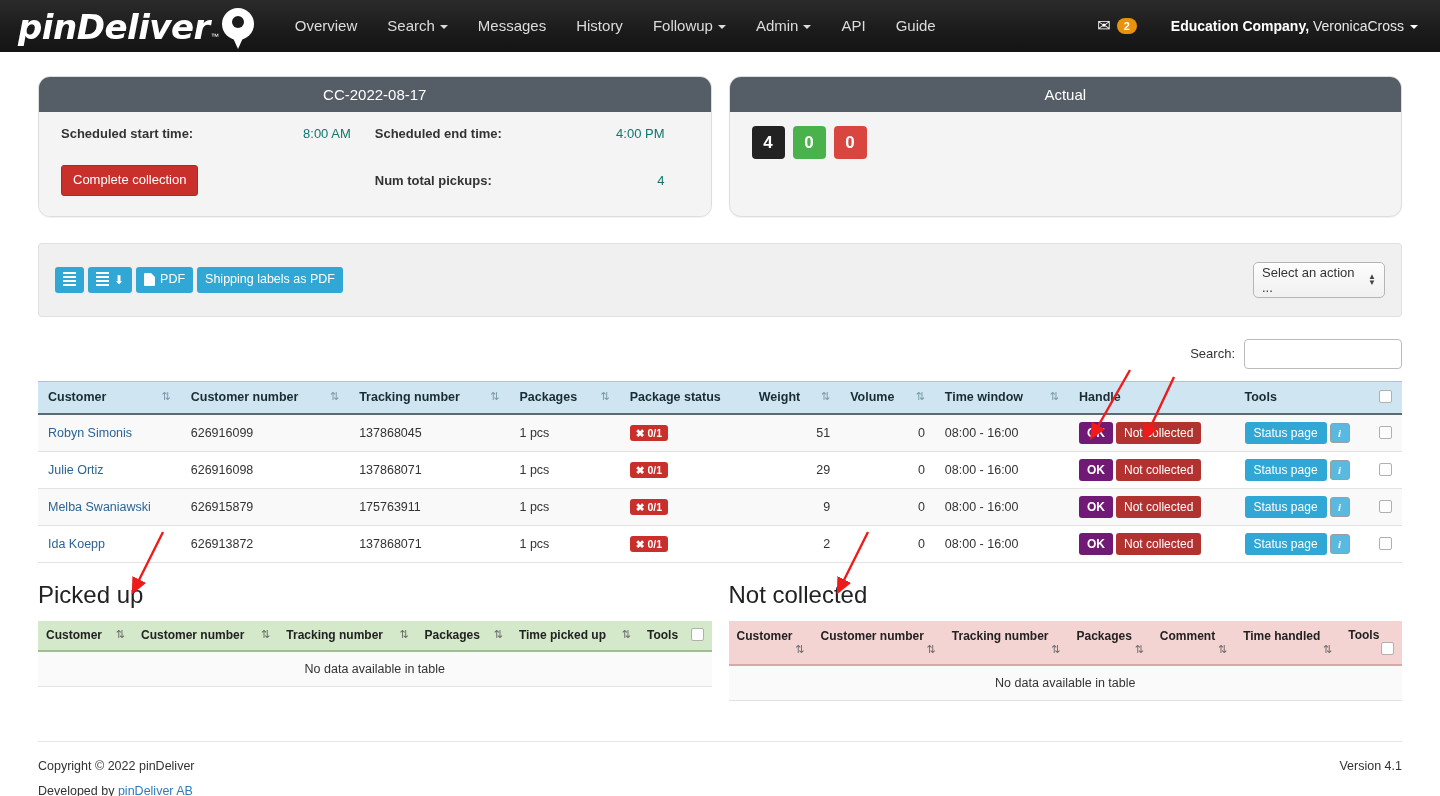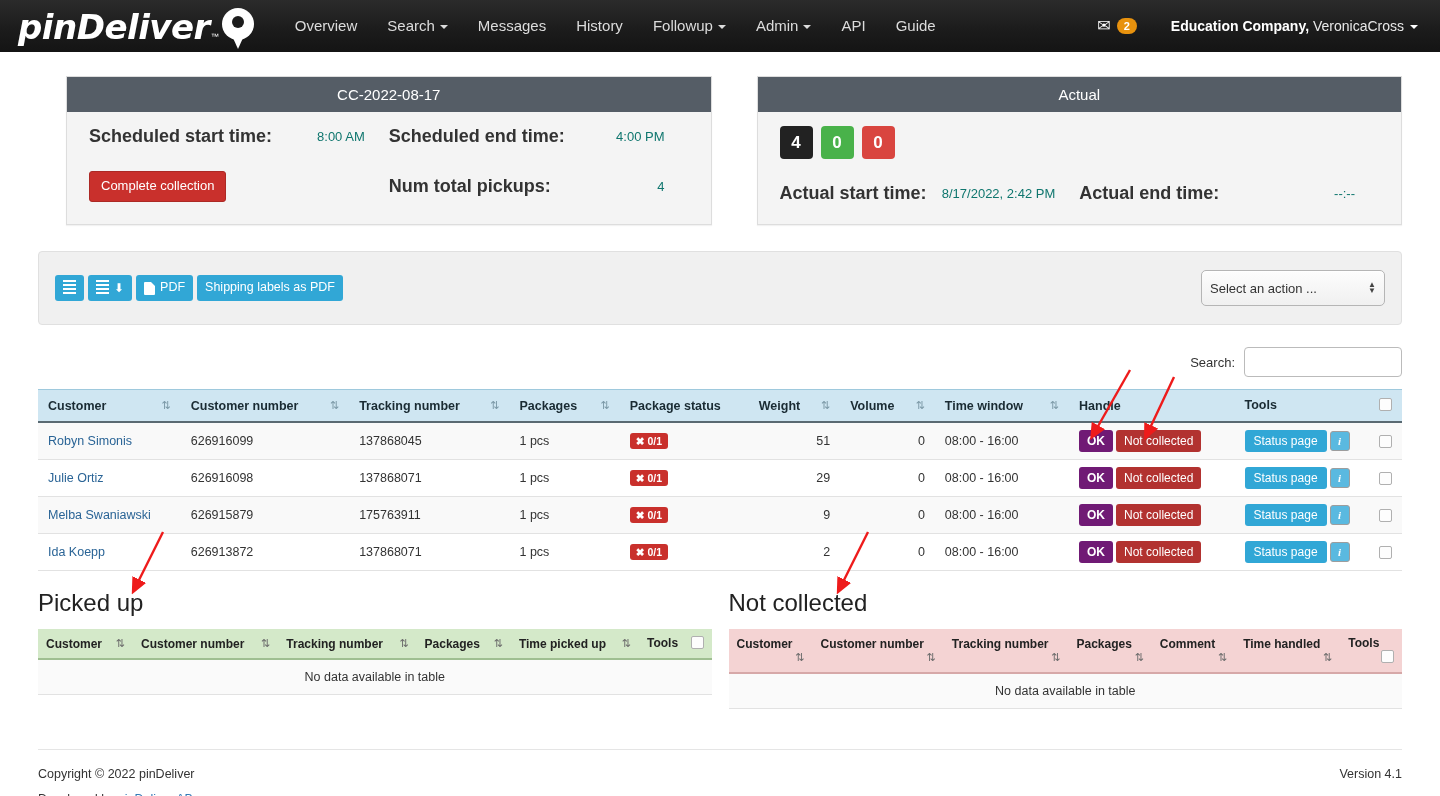--- a/index.html
+++ b/index.html
@@ -83,34 +83,33 @@
     border-left:4px solid transparent;
     border-right:4px solid transparent;
     border-top:4px solid #fff;
   }
 
   
   .content { padding:0 38px; }
 
   .panels { display:flex; gap:17px; margin-top:24px; }
   .panel {
-    flex:1; border:1px solid #ddd; border-radius:0; background:#f4f4f4;
+    flex:1; border:1px solid #ddd; border-radius:12px; background:#f4f4f4;
     box-shadow:0 1px 1px rgba(0,0,0,.05);
     overflow:hidden;
-    margin-left:28px;
   }
   .panel-head {
     background:#555d66; color:#fff; text-align:center;
     font-size:15px; padding:9px 10px; font-weight:normal;
   }
   .panel-body { padding:14px 22px 20px 22px; background:#f4f4f4; }
 
   .grid2 { display:grid; grid-template-columns:1fr 1fr; column-gap:0; }
   .kv { display:flex; justify-content:space-between; align-items:center; padding-right:24px; }
-  .kv .k { font-weight:bold; font-size:18px; color:#333; }
+  .kv .k { font-weight:bold; font-size:13px; color:#333; }
   .kv .v { font-size:13px; color:#0f766e; }
   .row2 { margin-top:24px; }
 
   .btn {
     display:inline-block; border:1px solid transparent; border-radius:3px;
     font-size:13px; cursor:pointer; line-height:1.3;
     font-family:"Liberation Sans", sans-serif;
   }
   .btn-danger { background:#c9302c; border-color:#ac2925; color:#fff; padding:6px 11px; }
 
@@ -146,21 +145,21 @@
   .dlarrow { font-size:12px; line-height:1; }
   .pdf-ico {
     display:inline-block; width:11px; height:13px; background:#fff;
     position:relative; border-radius:1px;
   }
   .pdf-ico:after {
     content:""; position:absolute; right:0; top:0;
     border-left:4px solid transparent; border-top:4px solid #31a7d6;
   }
   .action-select {
-    margin-left:auto; width:184px; height:36px;
+    margin-left:auto; width:132px; height:36px;
     border:1px solid #b5b5b5; border-radius:5px;
     background:linear-gradient(to bottom,#fdfdfd 0%,#f0f0f0 100%);
     font-size:13px; color:#333; padding:0 8px;
     display:flex; align-items:center; justify-content:space-between;
     cursor:pointer;
     box-shadow:inset 0 1px 0 #fff;
     font-family:"Liberation Sans", sans-serif;
   }
   .spin { display:flex; flex-direction:column; font-size:8px; line-height:6px; color:#444; }
 
@@ -324,30 +323,20 @@
       </div>
     </div>
 
     <div class="panel">
       <div class="panel-head">Actual</div>
       <div class="panel-body">
         <div class="stat-badges">
           <div class="sbadge sb-dark">4</div>
           <div class="sbadge sb-green">0</div>
           <div class="sbadge sb-red">0</div>
-        </div>
-        <div class="grid2 row2">
-          <div class="kv">
-            <span class="k">Actual start time:</span>
-            <span class="v">8/17/2022, 2:42 PM</span>
-          </div>
-          <div class="kv">
-            <span class="k">Actual end time:</span>
-            <span class="v">--:--</span>
-          </div>
         </div>
       </div>
     </div>
   </div>
 
   <div class="well">
     <div class="tb-group">
       <button class="tb-btn">
         <span class="icon-lines">
             <i></i>

